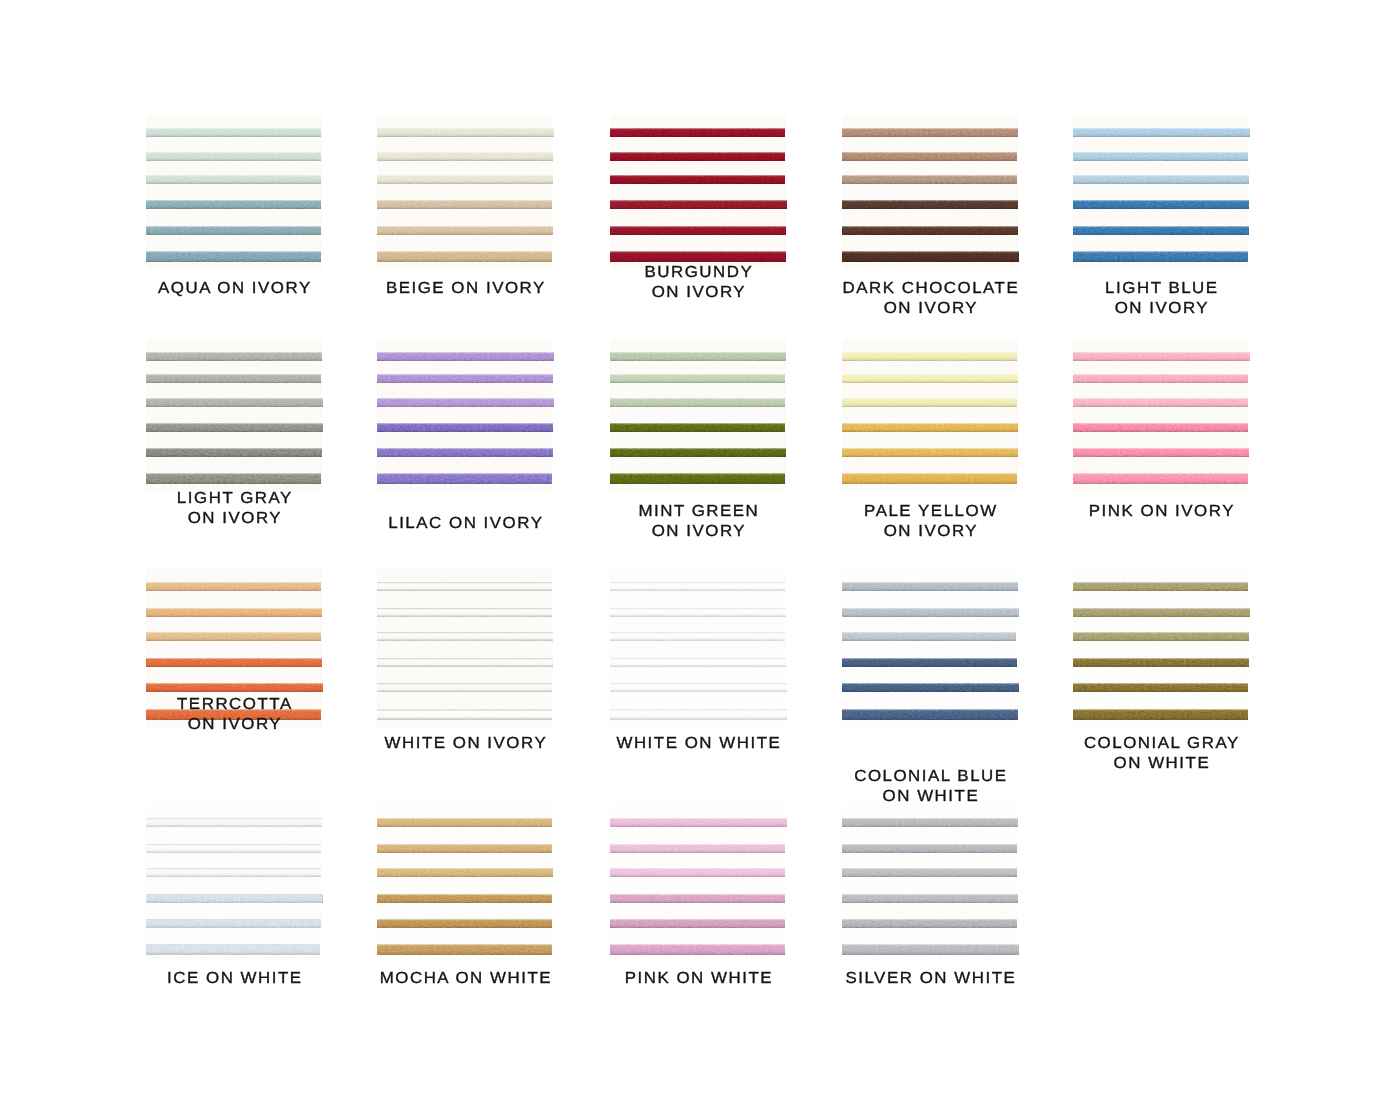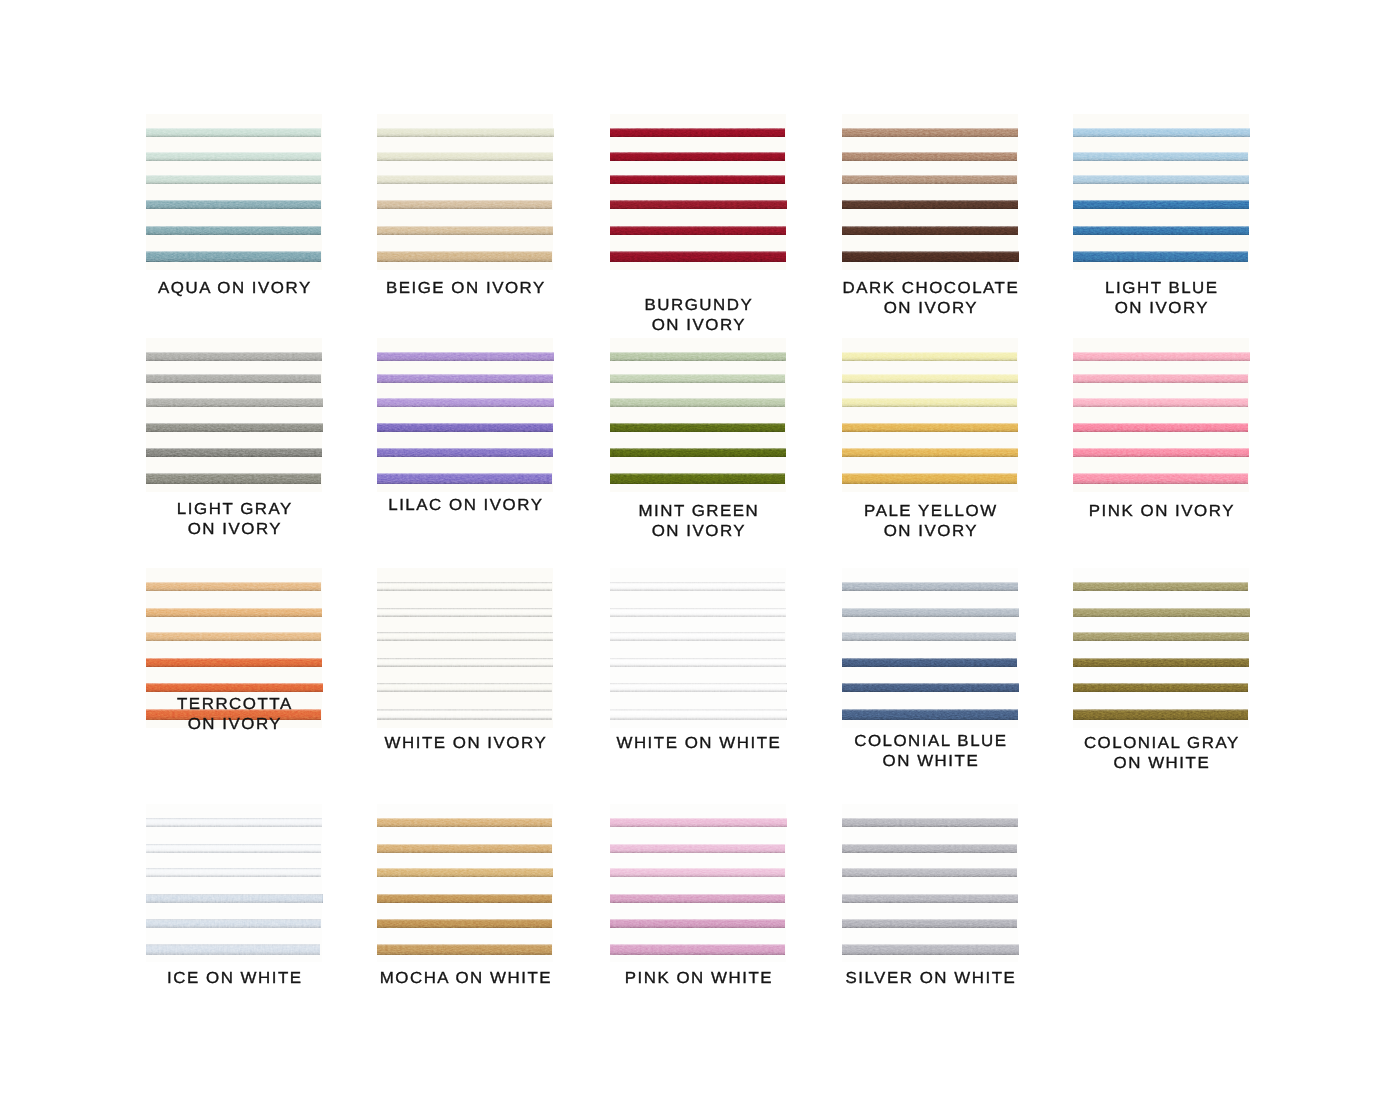--- a/index.html
+++ b/index.html
@@ -182,21 +182,21 @@
         <svg class="noise" style="height:9px" viewBox="230 18 176 9">
           <rect x="230" y="18" width="176" height="9" filter="url(#fib)"></rect>
         </svg>
       </div>
       <div class="stripe" style="top: 251px; height: 11px; width: 176.3px; background-color: rgb(150, 17, 39);">
         <span class="tex"></span>
         <svg class="noise" style="height:11px" viewBox="261 29 176 11">
           <rect x="261" y="29" width="176" height="11" filter="url(#fib)"></rect>
         </svg>
       </div>
-    <div class="caption" style="top:296px">
+    <div class="caption" style="top:263px">
       <div class="cline">BURGUNDY</div>
       <div class="cline">ON IVORY</div>
     </div>
   </div>
   <div class="swatch" style="left:842px;top:0">
     <div class="block" style="top: 113.5px; height: 156.5px; background-color: rgb(252, 251, 247);"></div>
       <div class="stripe" style="top: 127.5px; height: 9px; width: 176.3px; background-color: rgb(182, 145, 120);">
         <span class="tex"></span>
         <svg class="noise" style="height:9px" viewBox="159 21 176 9">
           <rect x="159" y="21" width="176" height="9" filter="url(#fib)"></rect>
@@ -311,21 +311,21 @@
         <svg class="noise" style="height:9px" viewBox="89 39 176 9">
           <rect x="89" y="39" width="176" height="9" filter="url(#fib)"></rect>
         </svg>
       </div>
       <div class="stripe" style="top: 472.8px; height: 11px; width: 175.1px; background-color: rgb(147, 147, 136);">
         <span class="tex"></span>
         <svg class="noise" style="height:11px" viewBox="120 10 176 11">
           <rect x="120" y="10" width="176" height="11" filter="url(#fib)"></rect>
         </svg>
       </div>
-    <div class="caption" style="top:500px">
+    <div class="caption" style="top:489px">
       <div class="cline">LIGHT GRAY</div>
       <div class="cline">ON IVORY</div>
     </div>
   </div>
   <div class="swatch" style="left:377px;top:0">
     <div class="block" style="top: 338.3px; height: 153.5px; background-color: rgb(252, 251, 247);"></div>
       <div class="stripe" style="top: 352.3px; height: 9px; width: 176.6px; background-color: rgb(177, 150, 214);">
         <span class="tex"></span>
         <svg class="noise" style="height:9px" viewBox="18 2 176 9">
           <rect x="18" y="2" width="176" height="9" filter="url(#fib)"></rect>
@@ -354,21 +354,21 @@
         <svg class="noise" style="height:9px" viewBox="142 6 176 9">
           <rect x="142" y="6" width="176" height="9" filter="url(#fib)"></rect>
         </svg>
       </div>
       <div class="stripe" style="top: 472.8px; height: 11px; width: 175.4px; background-color: rgb(139, 122, 204);">
         <span class="tex"></span>
         <svg class="noise" style="height:11px" viewBox="173 17 176 11">
           <rect x="173" y="17" width="176" height="11" filter="url(#fib)"></rect>
         </svg>
       </div>
-    <div class="caption" style="top:496px">
+    <div class="caption" style="top:514px">
       <div class="cline">LILAC ON IVORY</div>
     </div>
   </div>
   <div class="swatch" style="left:610px;top:0">
     <div class="block" style="top: 338.3px; height: 153.5px; background-color: rgb(252, 251, 247);"></div>
       <div class="stripe" style="top: 352.3px; height: 9px; width: 175.8px; background-color: rgb(188, 203, 172);">
         <span class="tex"></span>
         <svg class="noise" style="height:9px" viewBox="71 9 176 9">
           <rect x="71" y="9" width="176" height="9" filter="url(#fib)"></rect>
         </svg>
@@ -699,21 +699,21 @@
         <svg class="noise" style="height:9px" viewBox="213 15 176 9">
           <rect x="213" y="15" width="176" height="9" filter="url(#fib)"></rect>
         </svg>
       </div>
       <div class="stripe" style="top: 709.2px; height: 11px; width: 176.3px; background-color: rgb(75, 101, 140);">
         <span class="tex"></span>
         <svg class="noise" style="height:11px" viewBox="244 26 176 11">
           <rect x="244" y="26" width="176" height="11" filter="url(#fib)"></rect>
         </svg>
       </div>
-    <div class="caption" style="top:732px">
+    <div class="caption" style="top:767px">
       <div class="cline">COLONIAL BLUE</div>
       <div class="cline">ON WHITE</div>
     </div>
   </div>
   <div class="swatch" style="left:1073px;top:0">
     <div class="block" style="top: 568px; height: 160.2px; background-color: rgb(253, 253, 252);"></div>
       <div class="stripe" style="top: 582px; height: 9px; width: 175.4px; background-color: rgb(172, 164, 115);">
         <span class="tex"></span>
         <svg class="noise" style="height:9px" viewBox="142 18 176 9">
           <rect x="142" y="18" width="176" height="9" filter="url(#fib)"></rect>

